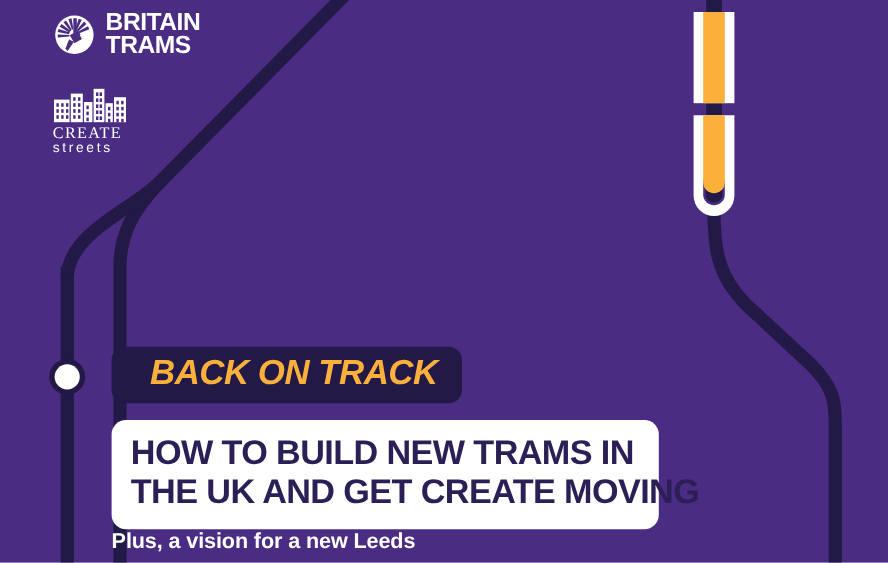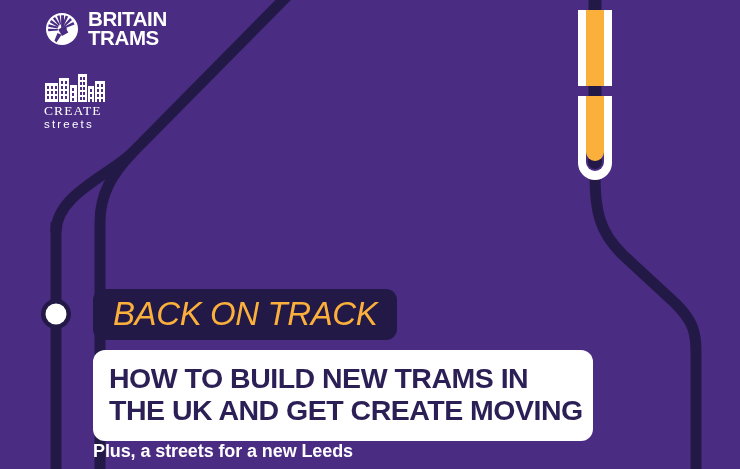--- a/index.html
+++ b/index.html
@@ -80,34 +80,35 @@
     left: 93px;
     top: 289px;
     z-index: 6;
     background: #231947;
     border-radius: 11px;
     padding: 8px 20px 10px 20px;
   }
   #eyebrow-label {
     display: block;
     color: #FBB03B;
-    font-weight: 400;
+    font-weight: 700;
     font-style: italic;
-    font-size: 33px;
+    font-size: 29px;
     letter-spacing: -0.4px;
     line-height: 1;
     white-space: nowrap;
+    margin-left: 12px;
   }
 
   #headline-panel {
     position: absolute;
     left: 93px;
     top: 350px;
     z-index: 6;
-    width: 500px;
+    width: 456px;
     background: #ffffff;
     border-radius: 12px;
     padding: 13px 16px 14px 16px;
     box-sizing: border-box;
   }
   .headline-line {
     display: block;
     color: #2B1F56;
     font-weight: 700;
     font-size: 28.5px;
@@ -266,15 +267,15 @@
 
   <div id="eyebrow-badge">
     <span id="eyebrow-label">BACK ON TRACK</span>
   </div>
 
   <div id="headline-panel">
     <span class="headline-line">HOW TO BUILD NEW TRAMS IN</span>
     <span class="headline-line">THE UK AND GET CREATE MOVING</span>
   </div>
 
-  <div id="subhead">Plus, a streets for a new Leeds</div>
+  <div id="subhead">Plus, a vision for a new Leeds</div>
 
 </div>
 
 </body></html>

